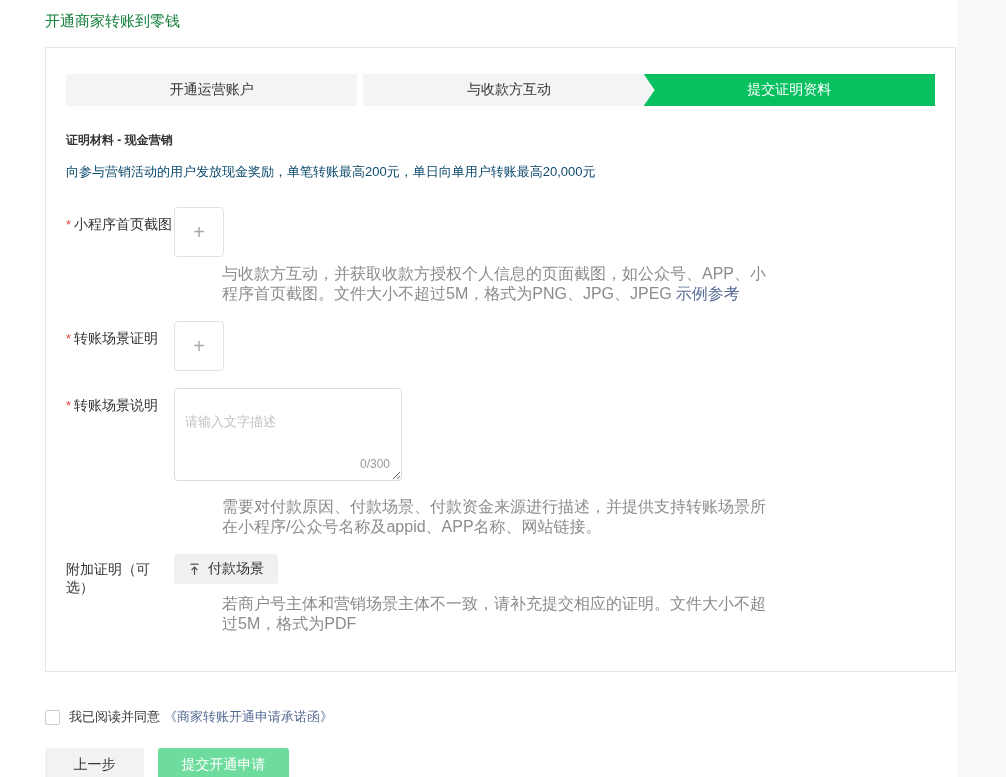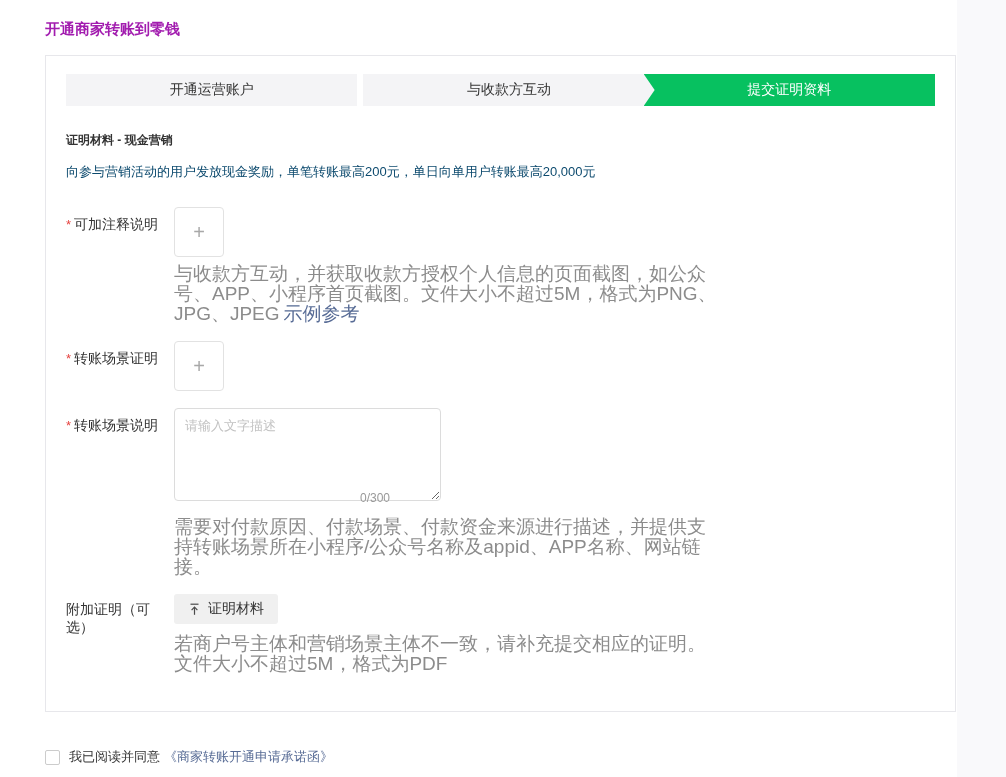--- a/index.html
+++ b/index.html
@@ -4,26 +4,26 @@
 <style>
   * { box-sizing: border-box; }
   html,body { margin:0; padding:0; }
   body {
     width:1006px; height:777px; position:relative; overflow:hidden;
     background:#ffffff; color:#333;
     font-family:"Liberation Sans","DejaVu Sans",sans-serif;
   }
   .right-gutter { position:absolute; top:0; right:0; width:49px; height:777px; background:#f9f9fb; }
   .page { position:relative; padding:12px 0 0 45px; }
-  .page-title { font-size:15px; font-weight:700; color:#a21caf; margin:8px 0 16px; }
+  .page-title { font-size:15px; font-weight:400; color:#15803d; margin:0 0 16px; }
 
   .card { width:911px; background:#fff; border:1px solid #e7e7eb; padding:18px 20px 20px; }
 
   
-  .stepper { display:flex; height:32px; margin-bottom:26px; }
+  .stepper { display:flex; height:32px; margin-bottom:26px;margin-top:8px; }
   .step {
     flex:1 1 0; display:flex; align-items:center; justify-content:center;
     font-size:14px; color:#333; background:#f4f4f6; cursor:pointer;
   }
   .step.first { margin-right:6px; }
   .step.active {
     background:var(--brand_green,#07c160); color:#fff; margin-left:-11px;
     clip-path:polygon(0 0, 11px 50%, 0 100%, 100% 100%, 100% 0);
   }
 
@@ -36,32 +36,32 @@
   .row-label.center { padding-top:7px; }
   .asterisk { color:var(--asterisk,#e64340); margin-right:3px; font-size:13px; }
   .row-control { flex:1 1 auto; }
 
   .upload-box {
     width:50px; height:50px; border:1px solid #e2e2e2; border-radius:4px; background:#fff;
     display:flex; align-items:center; justify-content:center; cursor:pointer;
   }
   .plus { font-size:20px; color:#a8a8a8; font-weight:300; line-height:1; }
 
-  .helper { max-width:545px; font-size:19px; color:#8c8c8c; line-height:20px; margin-top:7px; }
+  .helper { max-width:545px; font-size:16px; color:#8c8c8c; line-height:20px; margin-top:7px;margin-left:48px; }
   a.link { color:var(--link,#576b95); text-decoration:none; cursor:pointer; }
   .helper a.link { margin-left:4px; }
 
   .textarea-wrap { position:relative; width:228px; }
   textarea.desc-input {
-    width:267px; height:93px; border:1px solid #dcdcdc; border-radius:4px;
-    padding:8px 10px 24px; font:13px "Liberation Sans","DejaVu Sans",sans-serif;
+    width:228px; height:93px; border:1px solid #dcdcdc; border-radius:4px;
+    padding:24px 10px 24px; font:13px "Liberation Sans","DejaVu Sans",sans-serif;
     color:#333; resize:both; outline:none;
   }
   textarea.desc-input::placeholder { color:#c2c2c2; }
-  .counter { position:absolute; right:12px; bottom:0; font-size:12px; color:#999; pointer-events:none; }
+  .counter { position:absolute; right:12px; bottom:14px; font-size:12px; color:#999; pointer-events:none; }
   .row.textarea-row .helper { margin-top:12px; }
 
   .upload-btn {
     display:inline-flex; align-items:center; gap:7px; height:30px; padding:0 14px;
     background:#f0f0f0; border:none; border-radius:3px; font-size:14px; color:#333; cursor:pointer;
     font-family:inherit;
   }
   .upload-btn svg { display:block; }
   .row.last .helper { margin-top:10px; }
 
@@ -94,21 +94,21 @@
       <div class="step first">开通运营账户</div>
       <div class="step">与收款方互动</div>
       <div class="step active">提交证明资料</div>
     </div>
 
     <h2 class="sec-title">证明材料 - 现金营销</h2>
     <p class="sec-desc">向参与营销活动的用户发放现金奖励，单笔转账最高200元，单日向单用户转账最高20,000元</p>
 
     <div class="row">
       <div class="row-label">
-        <span class="asterisk">*</span><span>可加注释说明</span>
+        <span class="asterisk">*</span><span>小程序首页截图</span>
       </div>
       <div class="row-control">
         <div class="upload-box">
           <span class="plus">+</span>
         </div>
         <div class="helper">
           <span>与收款方互动，并获取收款方授权个人信息的页面截图，如公众号、APP、小程序首页截图。文件大小不超过5M，格式为PNG、JPG、JPEG</span><a class="link">示例参考</a>
         </div>
       </div>
     </div>
@@ -143,21 +143,21 @@
       </div>
       <div class="row-control">
         <button class="upload-btn">
           <span>
             <svg width="13" height="13" viewBox="0 0 13 13" fill="none">
               <path d="M2.5 1.2h8" stroke="#4a4a4a" stroke-width="1.2"></path>
               <path d="M6.5 11.8V4.6" stroke="#4a4a4a" stroke-width="1.2"></path>
               <path d="M3.6 7.2 6.5 4.2l2.9 3" stroke="#4a4a4a" stroke-width="1.2" fill="none"></path>
             </svg>
           </span>
-          <span>证明材料</span>
+          <span>付款场景</span>
         </button>
         <div class="helper">若商户号主体和营销场景主体不一致，请补充提交相应的证明。文件大小不超过5M，格式为PDF</div>
       </div>
     </div>
 
   </div>
 
   <div class="agree">
     <span class="checkbox"></span>
     <span class="agree-text">我已阅读并同意</span>

